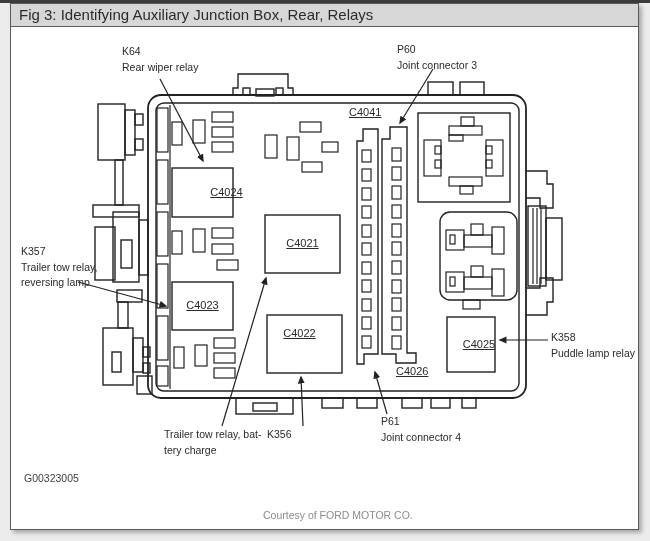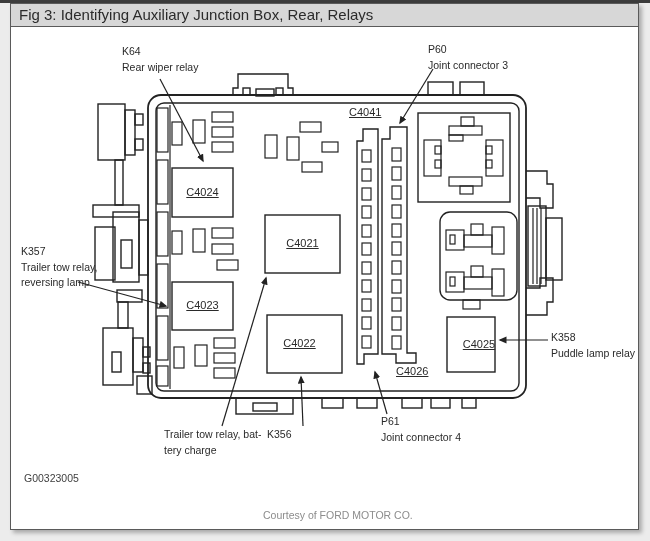--- a/index.html
+++ b/index.html
@@ -235,21 +235,21 @@
     <line x1="387" y1="414" x2="375" y2="372" marker-end="url(#ah)"></line>
     <line x1="548" y1="340" x2="500" y2="340" marker-end="url(#ah)"></line>
   </g>
 </svg>
 
   <div class="lbl" style="left:122px;top:44px;">
     <div>K64</div>
     <div>Rear wiper relay</div>
   </div>
 
-  <div class="lbl" style="left:397px;top:42px;margin-left:31px;">
+  <div class="lbl" style="left:397px;top:42px;">
     <div>P60</div>
     <div>Joint connector 3</div>
   </div>
 
   <div class="lbl" style="left:21px;top:244px;">
     <div>K357</div>
     <div>Trailer tow relay,</div>
     <div>reversing lamp</div>
   </div>
 
@@ -266,23 +266,23 @@
     <div>P61</div>
     <div>Joint connector 4</div>
   </div>
 
   <div class="lbl" style="left:551px;top:330px;">
     <div>K358</div>
     <div>Puddle lamp relay</div>
   </div>
 
   <div class="cnum" style="left:349px;top:106px;">C4041</div>
-  <div class="cnum cnum-center" style="left:172px;top:186px;width:61px;">C4024</div>
+  <div class="cnum cnum-center" style="left:172px;top:186px;width:61px;padding-left:24px;">C4024</div>
   <div class="cnum cnum-center" style="left:172px;top:299px;width:61px;">C4023</div>
   <div class="cnum cnum-center" style="left:265px;top:237px;width:75px;">C4021</div>
-  <div class="cnum cnum-center" style="left:267px;top:337px;width:65px;">C4022</div>
+  <div class="cnum cnum-center" style="left:267px;top:327px;width:65px;">C4022</div>
   <div class="cnum cnum-center" style="left:447px;top:338px;width:48px;padding-left:8px;">C4025</div>
   <div class="cnum" style="left:396px;top:365px;">C4026</div>
 
   <div class="lbl gid" style="left:24px;top:471px;">G00323005</div>
   <div class="lbl gray" style="left:263px;top:508px;">Courtesy of FORD MOTOR CO.</div>
 
 </div>
 
 </body></html>

